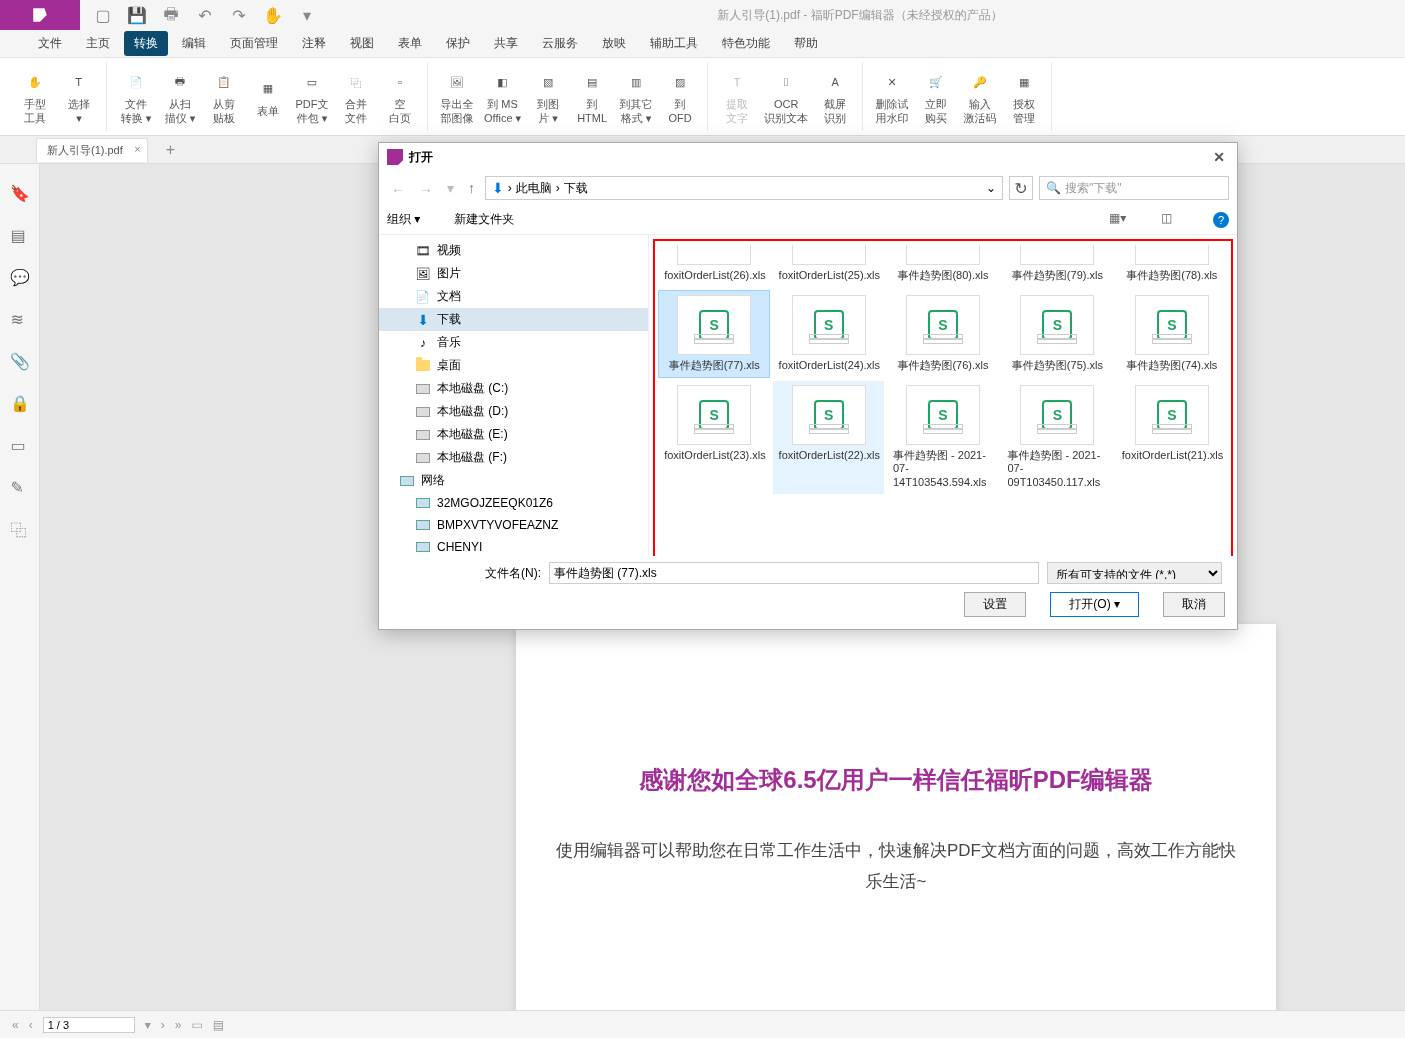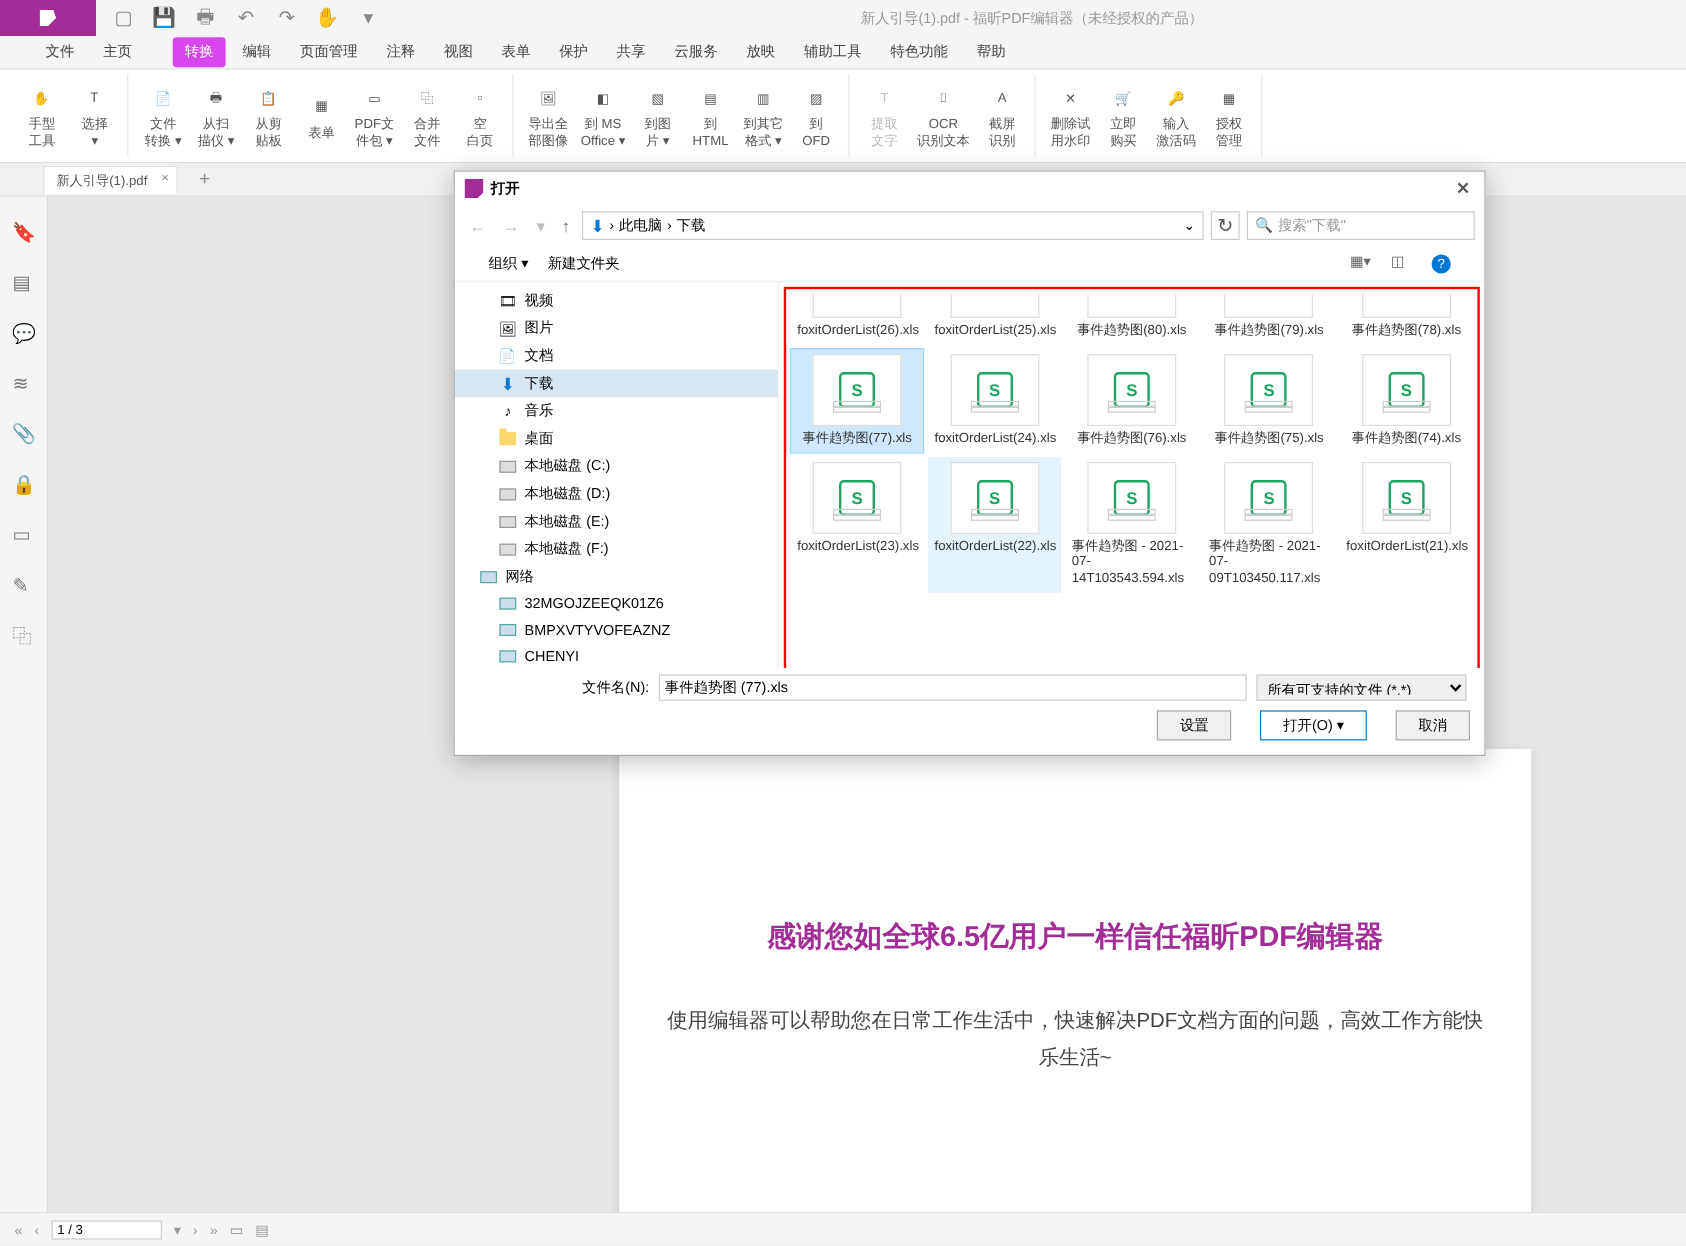--- a/index.html
+++ b/index.html
@@ -9,21 +9,21 @@
 .titlebar { height: 30px; background: #f5f5f5; display: flex; align-items: center; }
 .titlebar .logo-area { width: 80px; height: 30px; background: #a22d97; display: flex; align-items: center; justify-content: center; }
 .titlebar .logo-area svg { width: 18px; height: 18px; }
 .titlebar .qat { display: flex; gap: 18px; margin-left: 15px; }
 .titlebar .qat-icon { width: 16px; height: 16px; color: #888; display: flex; align-items: center; justify-content: center; }
 .titlebar .title-text { flex: 1; text-align: center; font-size: 12px; color: #999; }
 
 
 .menubar { height: 28px; background: #f5f5f5; display: flex; align-items: center; padding-left: 28px; gap: 4px; border-bottom: 1px solid #e0e0e0; }
 .menubar .menu-item { font-size: 12px; color: #444; padding: 4px 10px; cursor: pointer; }
-.menubar .menu-item.active { background: #d946ef; color: #fff; border-radius: 3px; margin-left: 20px; }
+.menubar .menu-item.active { background: #0c4a6e; color: #fff; border-radius: 3px; }
 
 
 .ribbon { height: 78px; background: #fff; border-bottom: 1px solid #ddd; display: flex; padding: 4px 8px; gap: 2px; }
 .ribbon-group { display: flex; gap: 2px; padding: 0 6px; border-right: 1px solid #e8e8e8; }
 .ribbon-btn { display: flex; flex-direction: column; align-items: center; justify-content: center; min-width: 42px; padding: 2px 4px; font-size: 11px; color: #555; cursor: pointer; }
 .ribbon-btn .icon { width: 28px; height: 28px; display: flex; align-items: center; justify-content: center; margin-bottom: 2px; }
 .ribbon-btn .label { text-align: center; line-height: 1.2; white-space: pre-line; }
 .ribbon-btn.disabled { color: #bbb; }
 
 
@@ -52,21 +52,21 @@
 .dialog-titlebar { height: 28px; display: flex; align-items: center; padding: 0 8px; font-weight: bold; }
 .dialog-titlebar .dlg-icon { width: 16px; height: 16px; background: #a22d97; clip-path: polygon(0 0, 100% 0, 100% 70%, 70% 100%, 0 100%); margin-right: 6px; }
 .dialog-titlebar .dlg-title { font-size: 12px; flex: 1; }
 .dialog-titlebar .dlg-close { font-size: 14px; color: #555; cursor: pointer; padding: 0 4px; }
 .dialog-nav { height: 34px; display: flex; align-items: center; padding: 0 8px; gap: 6px; }
 .dialog-nav .nav-arrow { color: #bbb; font-size: 14px; padding: 0 4px; }
 .dialog-nav .nav-arrow.up { color: #777; cursor: pointer; }
 .dialog-nav .bc-box { flex: 1; border: 1px solid #ccc; height: 24px; display: flex; align-items: center; padding: 0 6px; font-size: 12px; gap: 4px; }
 .dialog-nav .refresh-btn { border: 1px solid #ccc; width: 24px; height: 24px; display: flex; align-items: center; justify-content: center; cursor: pointer; color: #555; }
 .dialog-nav .search-box { width: 190px; border: 1px solid #ccc; height: 24px; display: flex; align-items: center; padding: 0 6px; font-size: 12px; color: #999; gap: 4px; }
-.dialog-toolbar { height: 30px; display: flex; align-items: center; padding: 0 28px; gap: 16px; font-size: 12px; border-bottom: 1px solid #eee; }
+.dialog-toolbar { height: 30px; display: flex; align-items: center; padding: 0 8px; gap: 34px; font-size: 12px; border-bottom: 1px solid #eee; }
 .dialog-toolbar .tb-item { cursor: pointer; }
 .dialog-toolbar .spacer { flex: 1; }
 .dialog-toolbar .view-btn { width: 18px; height: 18px; cursor: pointer; color: #666; }
 .dialog-toolbar .help-btn { width: 16px; height: 16px; border-radius: 50%; background: #0078d4; color: #fff; font-size: 11px; display: flex; align-items: center; justify-content: center; }
 .dialog-body { flex: 1; display: flex; overflow: hidden; }
 .dialog-tree { width: 270px; border-right: 1px solid #eee; overflow-y: auto; padding: 4px 0; }
 .tree-item { display: flex; align-items: center; padding: 3px 6px 3px 20px; font-size: 12px; gap: 6px; cursor: pointer; }
 .tree-item.indent1 { padding-left: 36px; }
 .tree-item.selected { background: #d8e6f2; }
 .tree-icon { width: 16px; height: 16px; display: flex; align-items: center; justify-content: center; }

